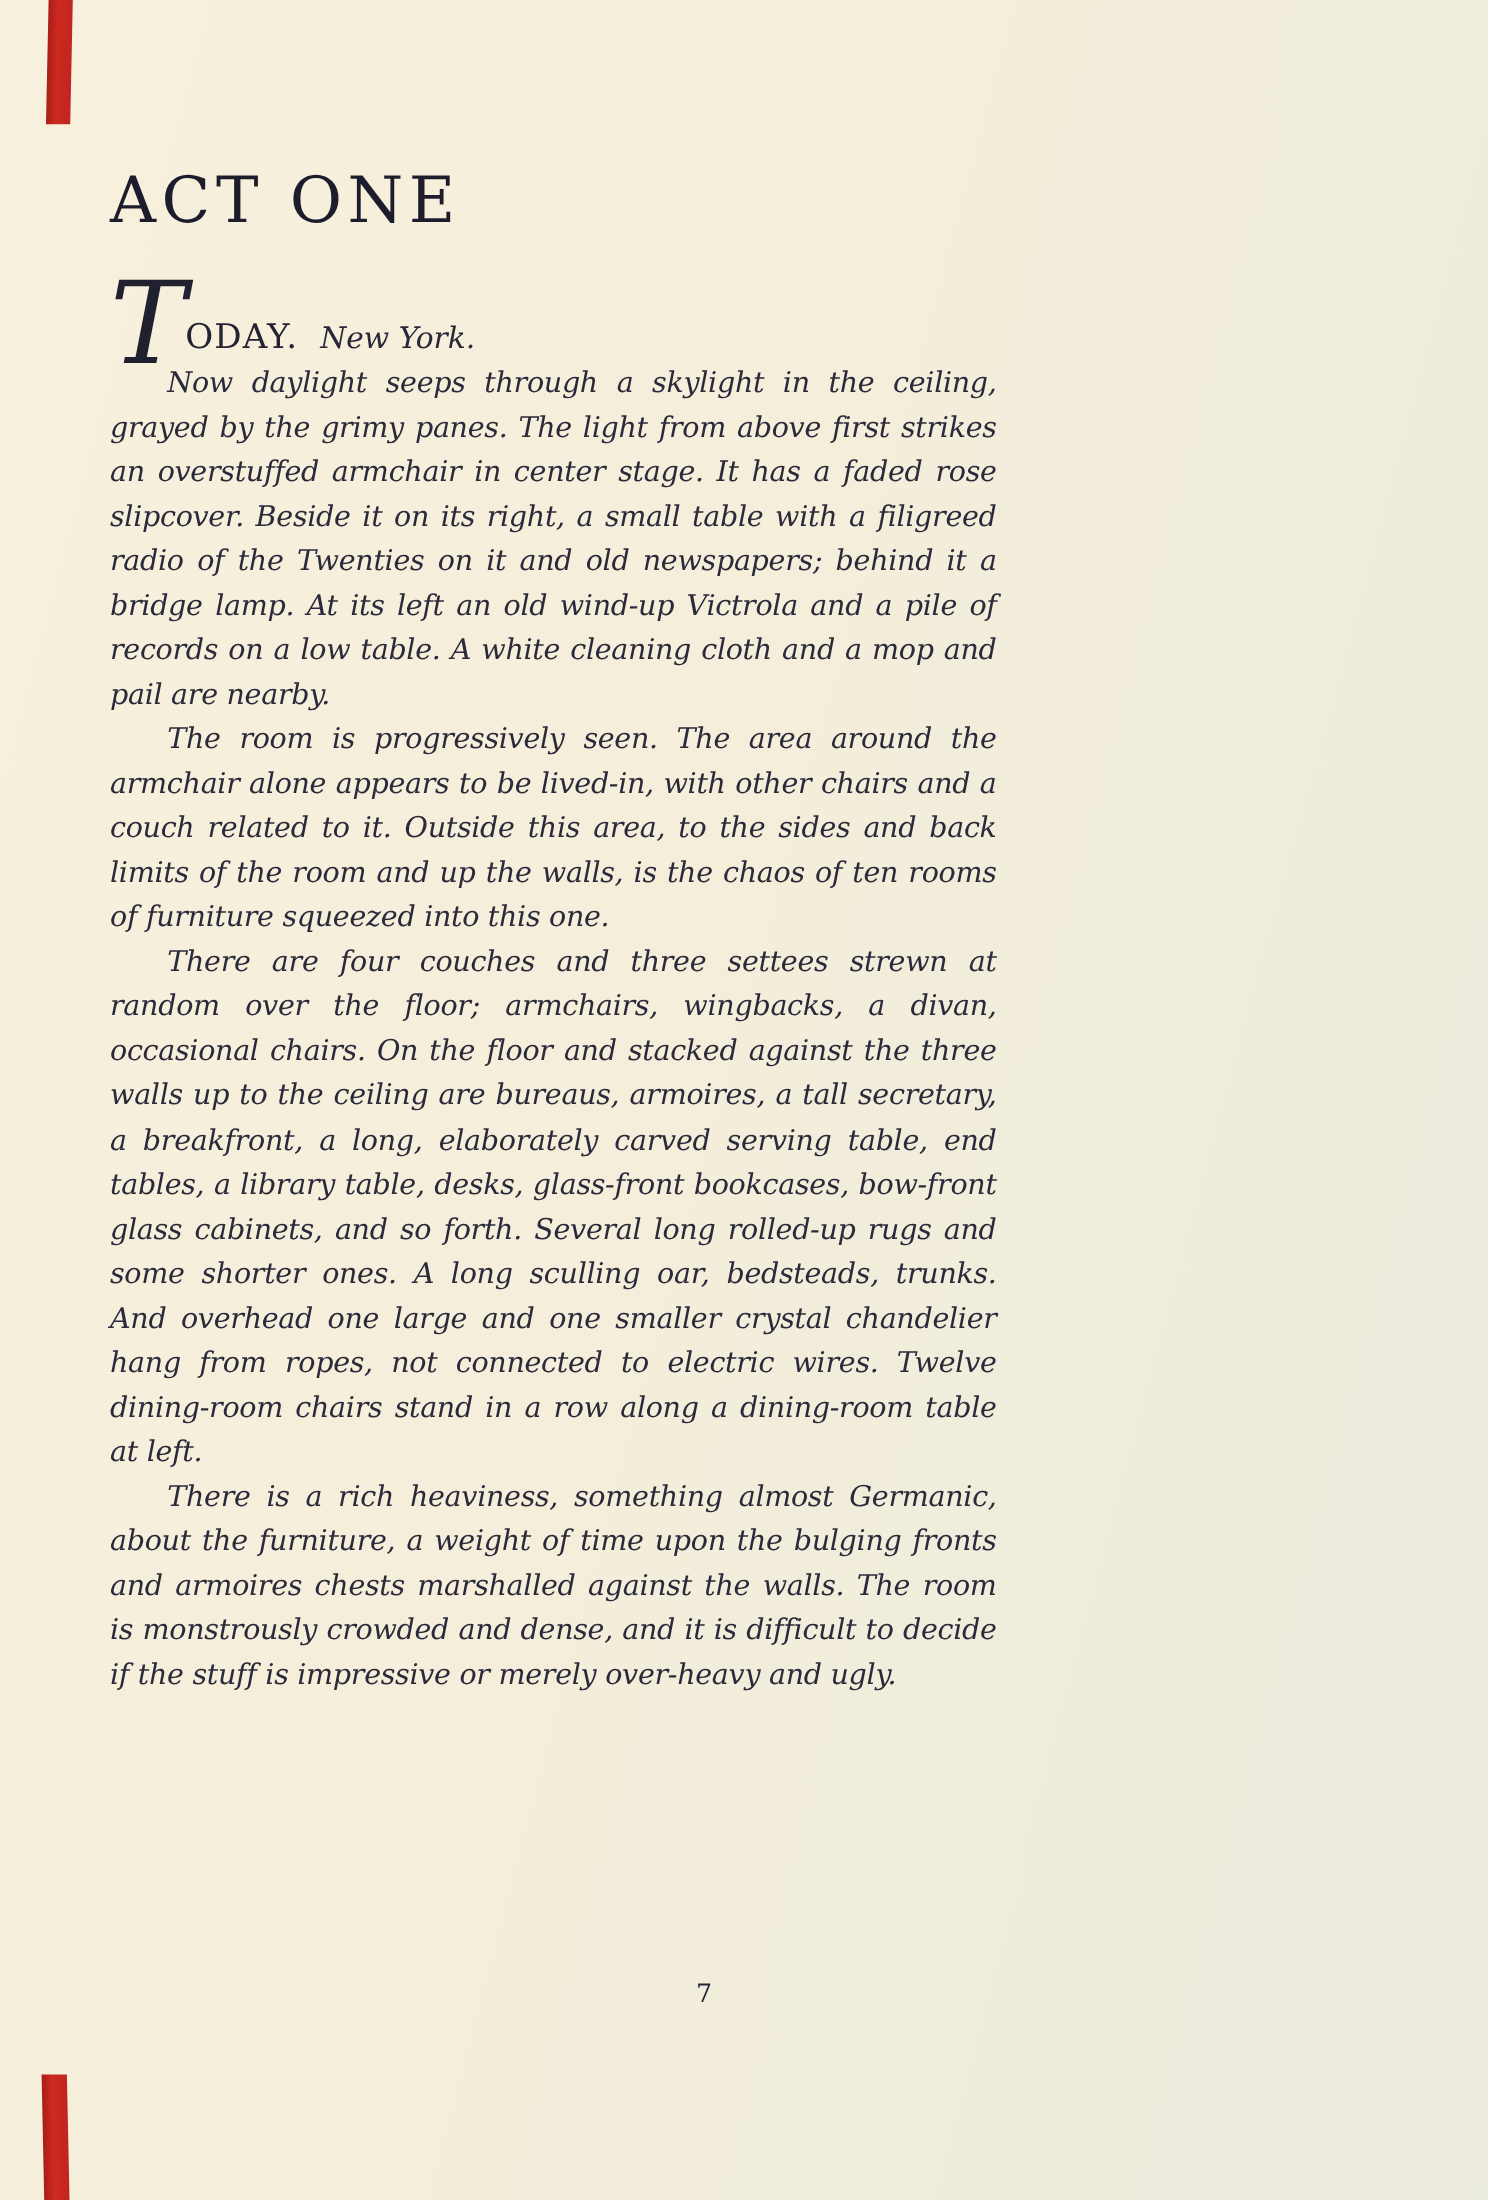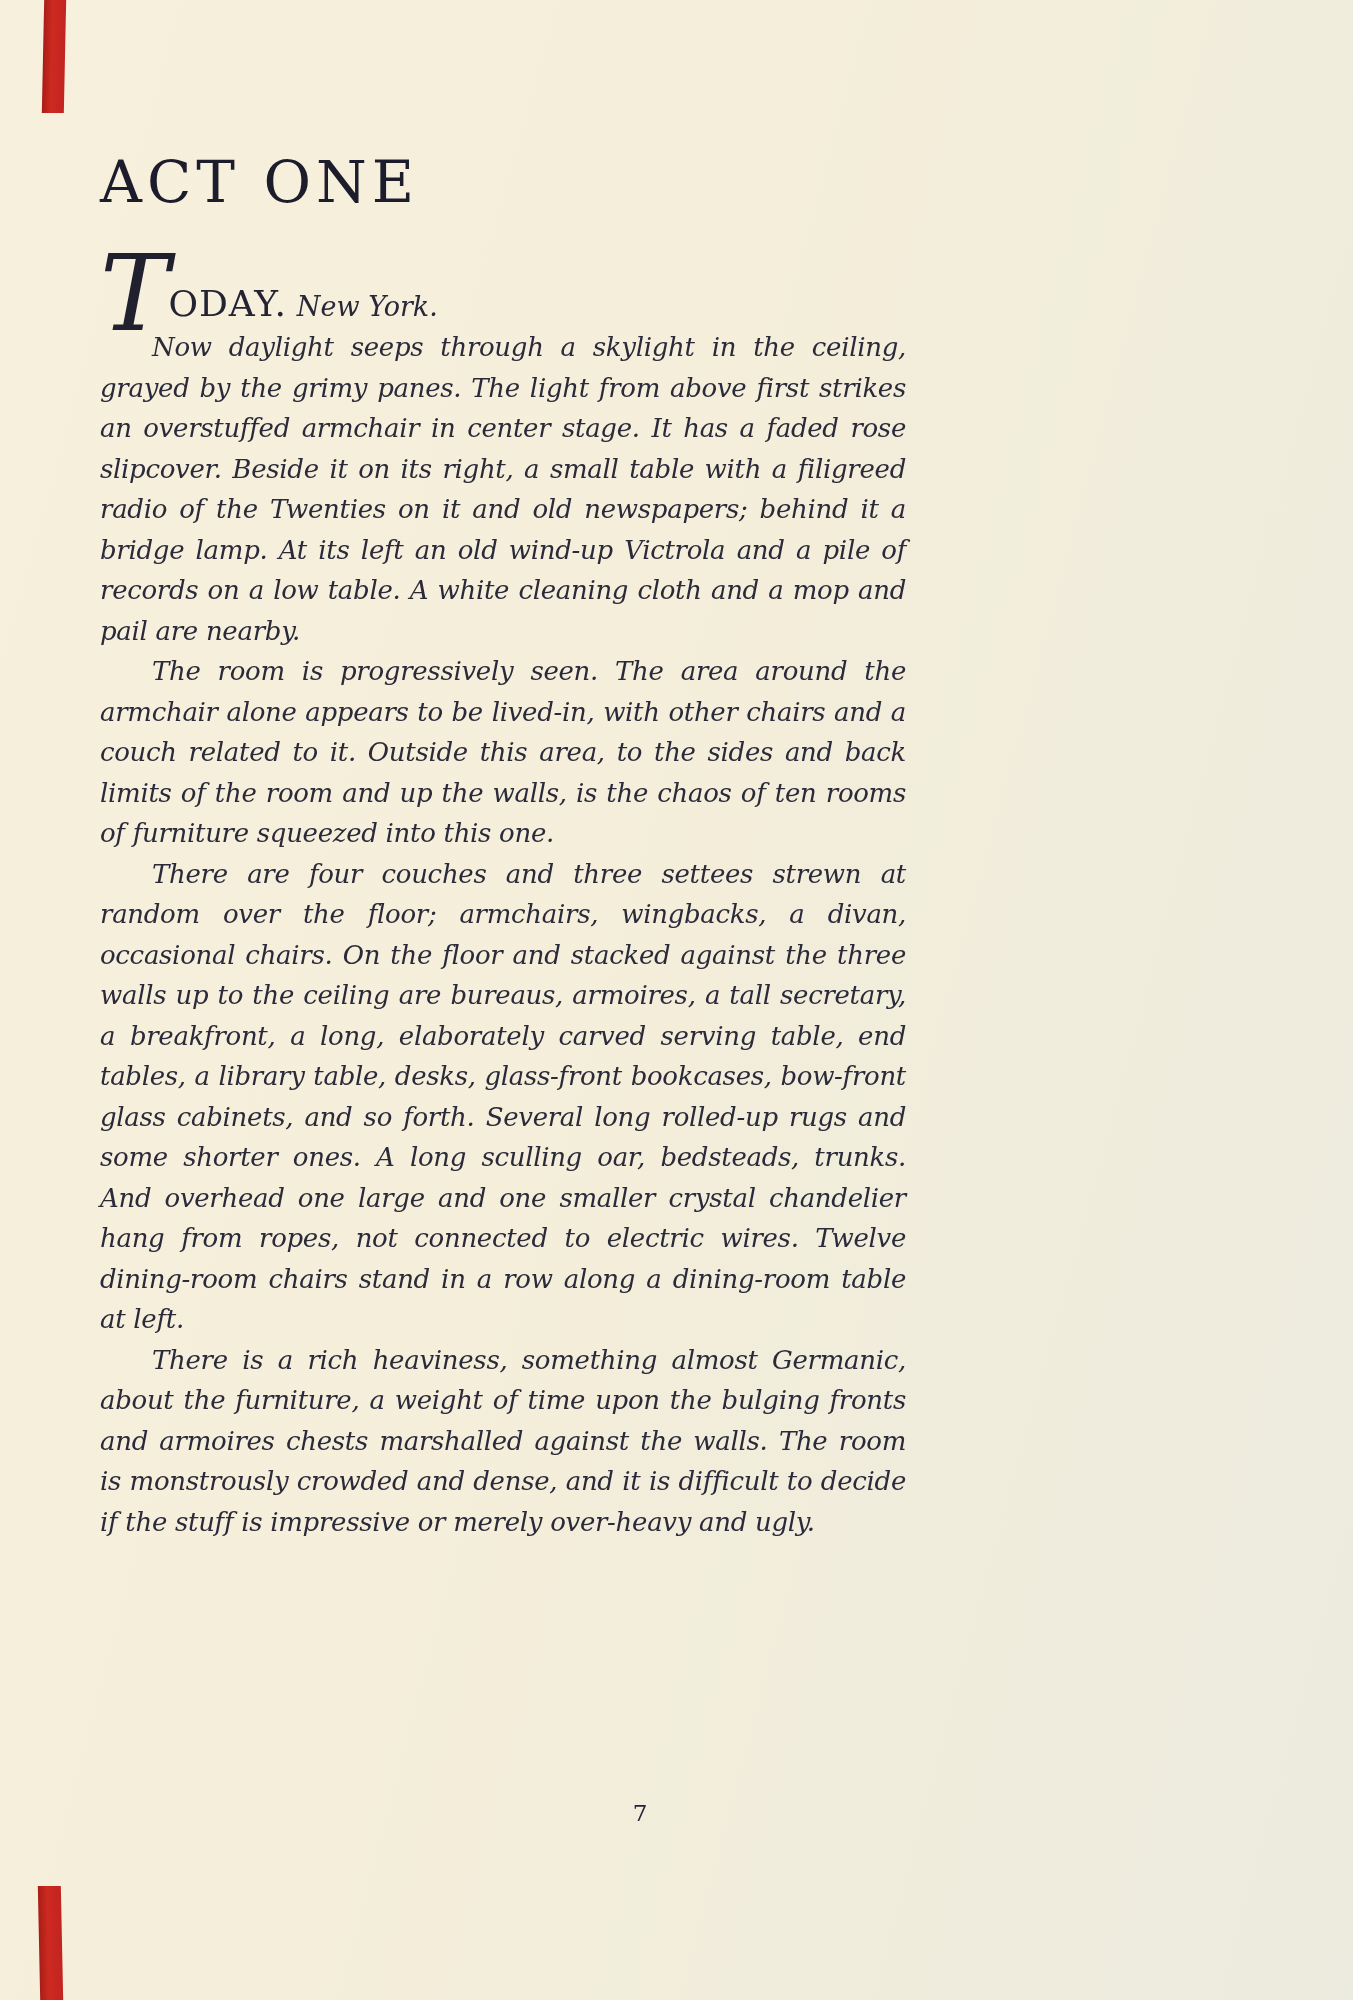--- a/index.html
+++ b/index.html
@@ -47,29 +47,29 @@
     font-size: 104px;
     line-height: 0;
     font-style: italic;
     font-family: "DejaVu Serif", serif;
     color: #20202f;
     transform: translateY(14px);
     margin-right: 1px;
     letter-spacing: -2px;
   }
   .opening .caps {
-    font-size: 36px;
+    font-size: 31px;
     letter-spacing: 1px;
     color: #232332;
     text-align: right;
   }
   .opening .loc {
     font-style: italic;
     font-size: 27px;
-    margin-left: 10px;
+    margin-left: 20px;
   }
   .body-par {
     margin: 0;
     font-style: italic;
     font-size: 26px;
     line-height: 40.5px;
     letter-spacing: -0.3px;
     text-align: justify;
     text-indent: 52px;
     color: #2a2a3a;

